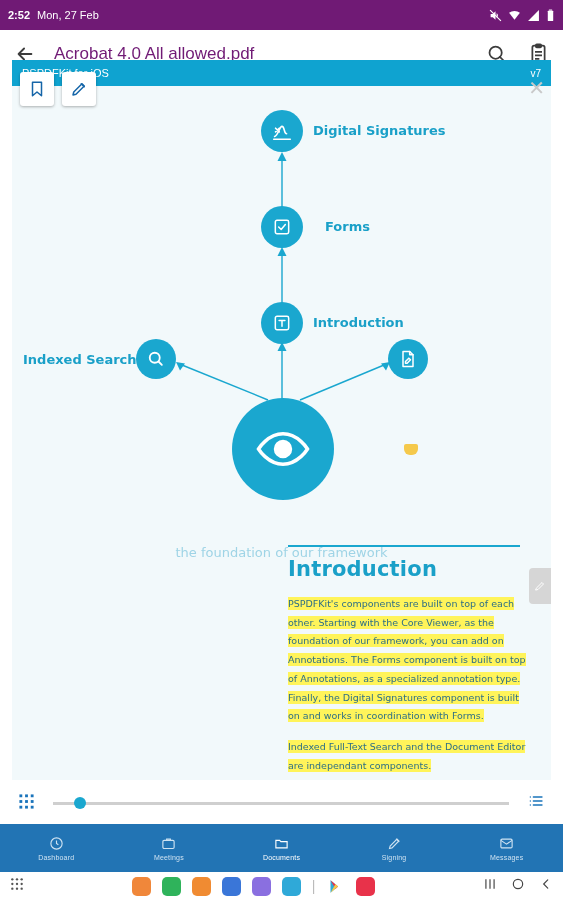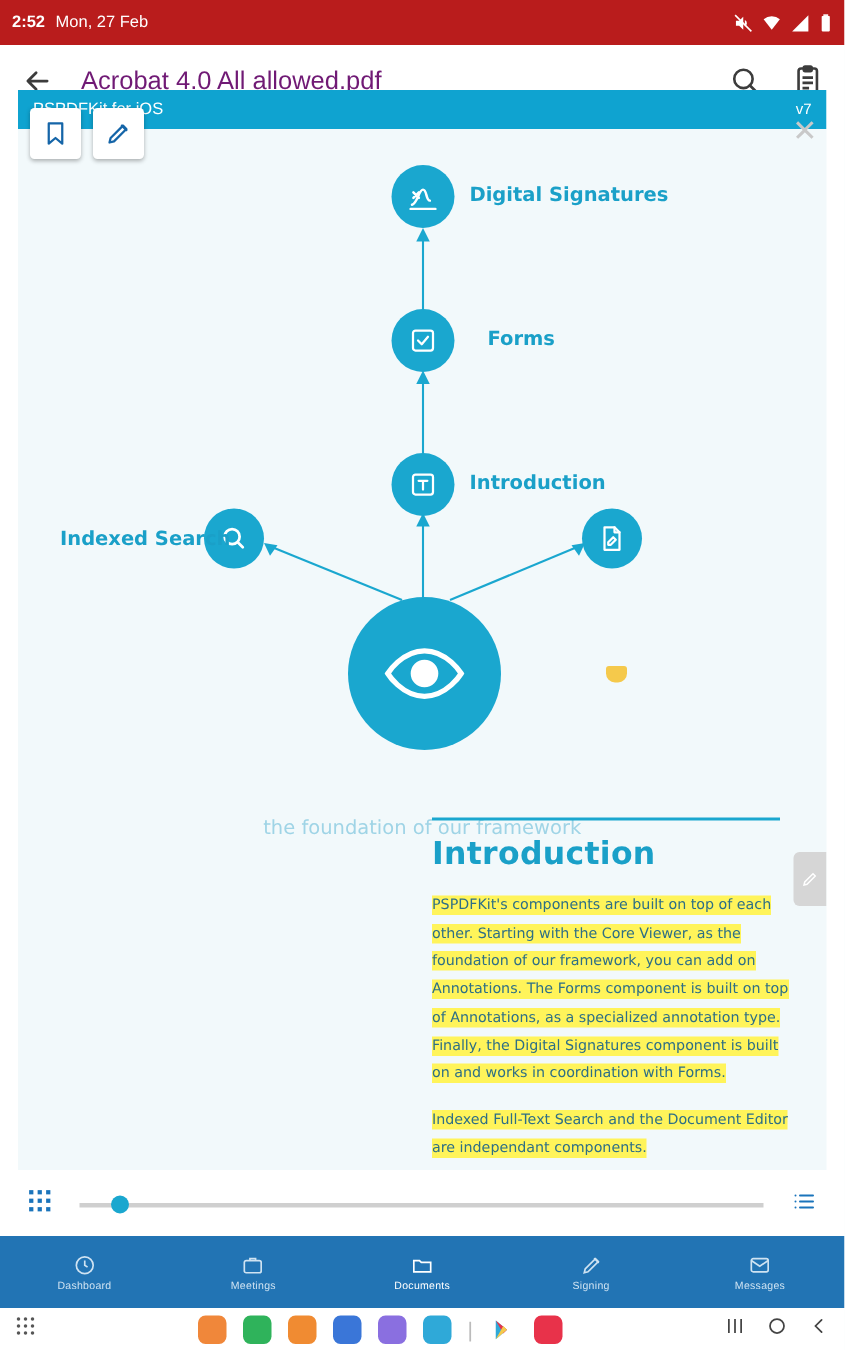--- a/index.html
+++ b/index.html
@@ -6,21 +6,21 @@
   html, body {
     width: 563px; height: 900px;
     font-family: "Liberation Sans", sans-serif;
     background: #ffffff;
     overflow: hidden;
   }
   .screen { position: relative; width: 563px; height: 900px; }
 
   
   .statusbar {
-    height: 22px; background: #b91c1c; color: #ffffff;
+    height: 22px; background: #701a75; color: #ffffff;
     display: flex; align-items: center; padding: 15px 8px;
     font-size: 11px;
   }
   .statusbar .time { font-weight: 700; margin-right: 7px; }
   .statusbar .date { font-weight: 400; }
   .statusbar .right { margin-left: auto; display: flex; align-items: center; gap: 6px; }
   .statusbar .right svg { display: block; }
 
   
   .appbar {
@@ -239,21 +239,21 @@
           </svg>
       </div>
       <div class="node-label" style="left:301px;top:255px;">Introduction</div>
 
       <div class="circle" style="left:124px;top:279px;width:40px;height:40px;">
         <svg width="20" height="20" viewBox="0 0 24 24" fill="none" stroke="#fff" stroke-width="2.2" stroke-linecap="round">
             <circle cx="10.5" cy="10.5" r="6"></circle>
             <path d="M19 19l-4-4"></path>
           </svg>
       </div>
-      <div class="node-label" style="left:28px;top:292px;">Indexed Search</div>
+      <div class="node-label" style="left:11px;top:292px;">Indexed Search</div>
 
       <div class="circle" style="left:376px;top:279px;width:40px;height:40px;">
         <svg width="20" height="20" viewBox="0 0 24 24" fill="none" stroke="#fff" stroke-width="1.8" stroke-linecap="round" stroke-linejoin="round">
             <path d="M6 3h8l4 4v14H6z"></path>
             <path d="M14 3v4h4"></path>
             <path d="M9 15l4-4 2 2-4 4H9z"></path>
           </svg>
       </div>
 
       <div class="circle" style="left:220px;top:338px;width:102px;height:102px;">

